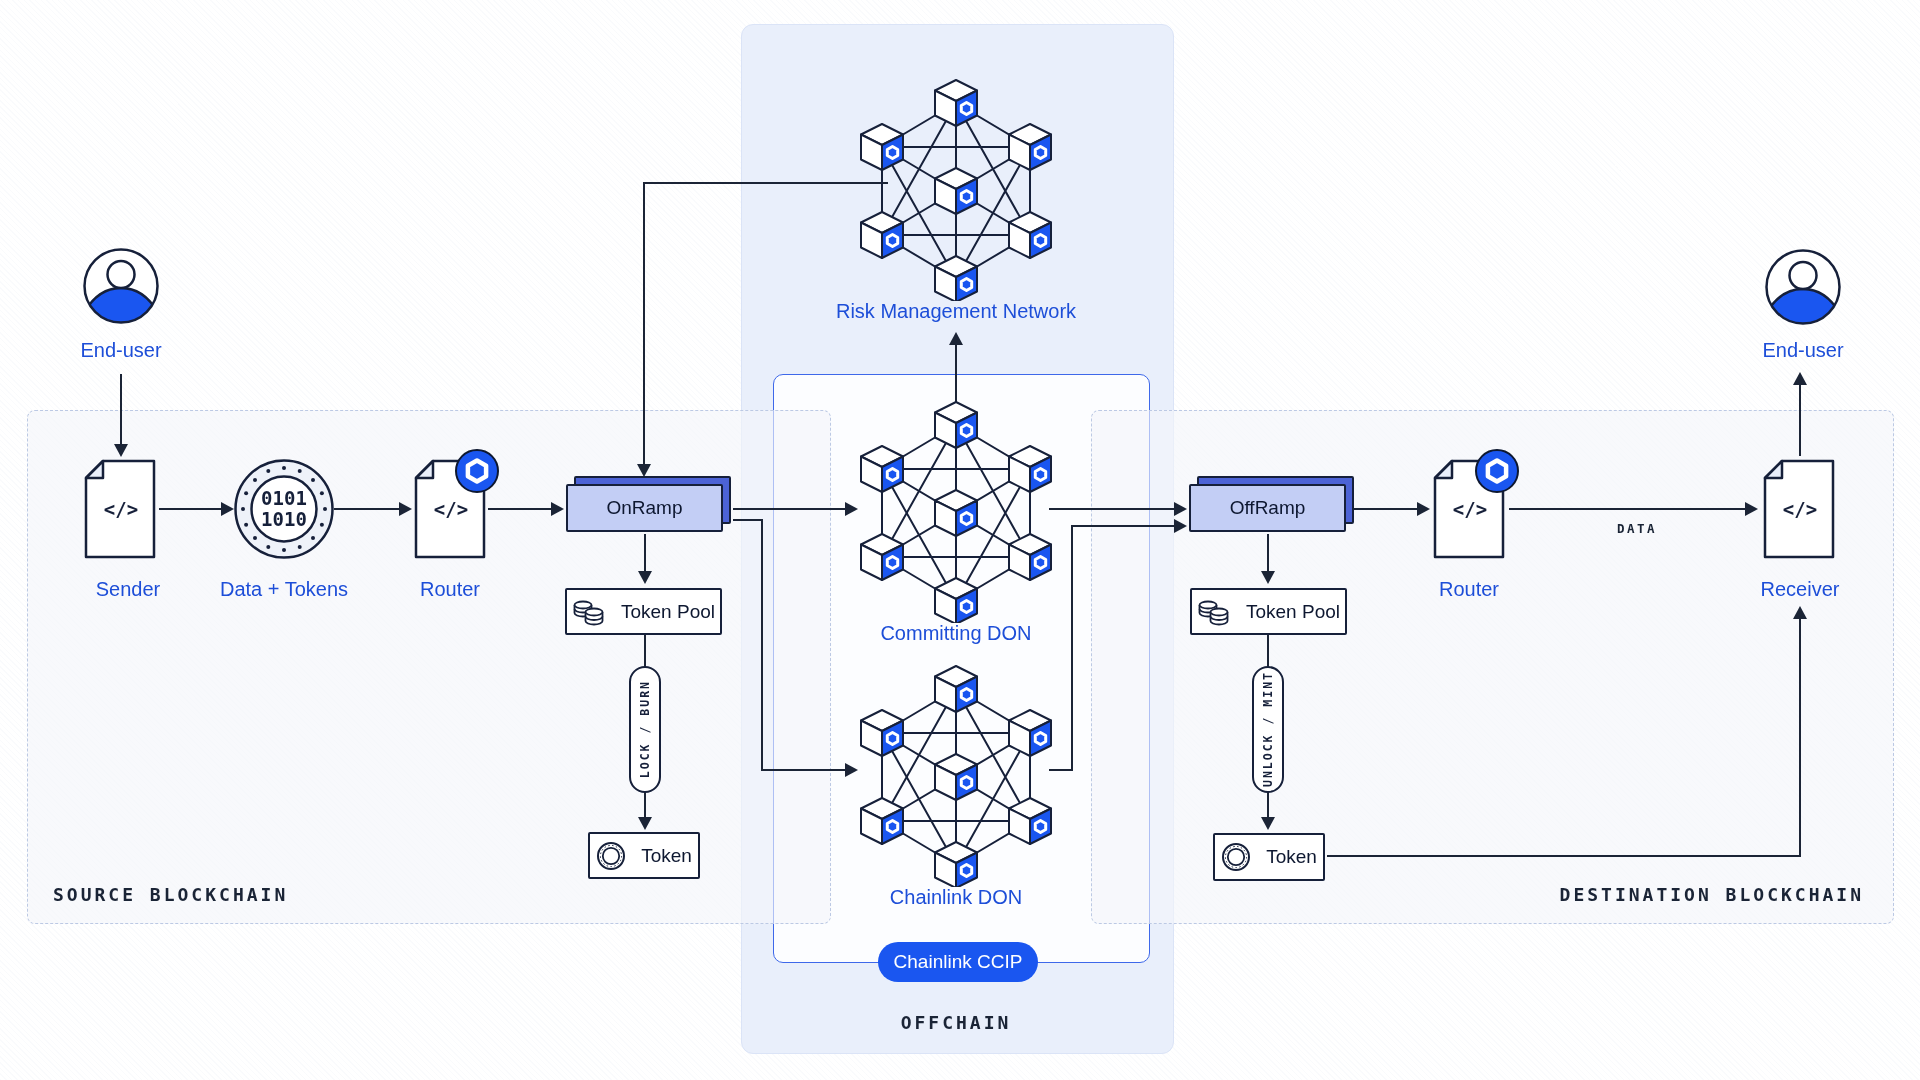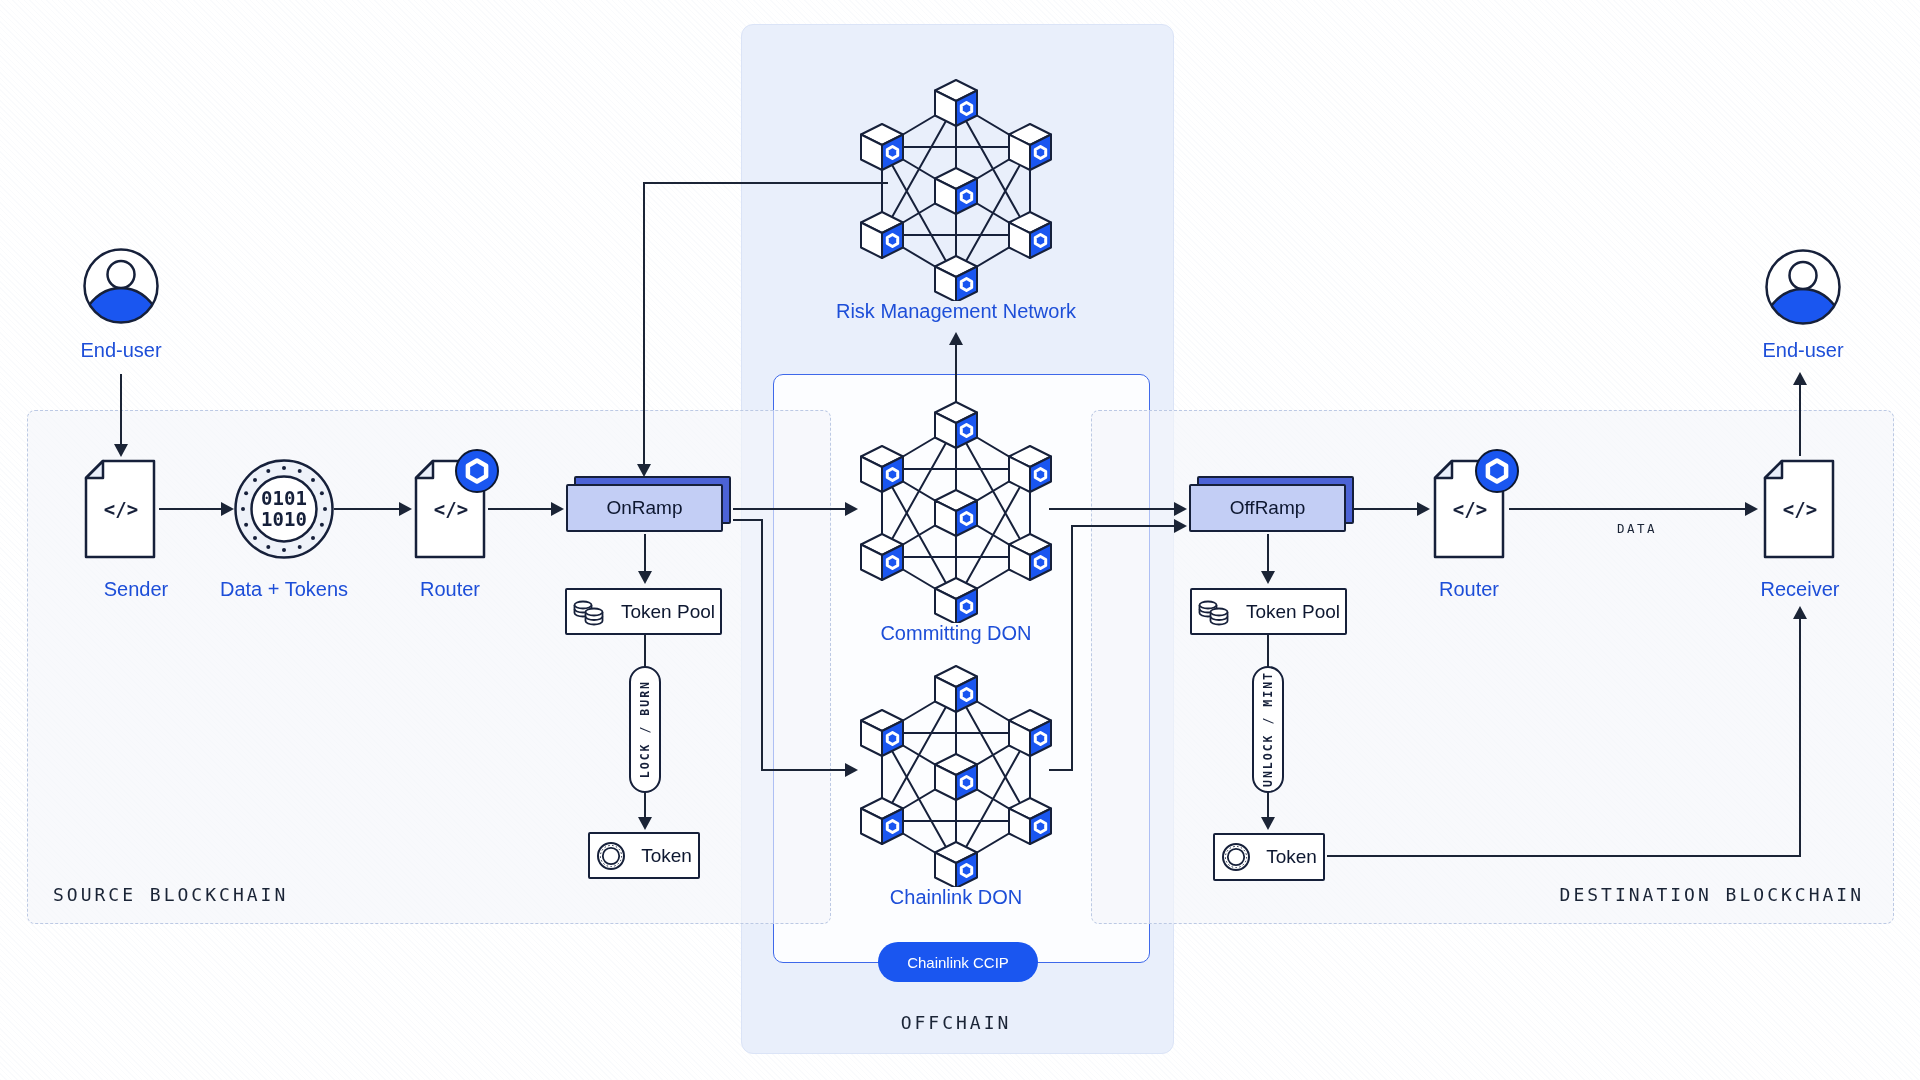--- a/index.html
+++ b/index.html
@@ -38,26 +38,26 @@
   .wbox{background:#ffffff;border:2px solid #16203a;border-radius:2px;box-sizing:border-box;display:flex;align-items:center;justify-content:center;gap:15px;font-size:19px;font-weight:500;color:#0d1730;z-index:5;}
   
   .pill{width:32px;height:127px;background:#ffffff;border:2px solid #16203a;border-radius:16px;box-sizing:border-box;display:flex;align-items:center;justify-content:center;z-index:5;}
   .pill span{
     writing-mode:vertical-rl;transform:rotate(180deg);
     font-family:"DejaVu Sans Mono", monospace;font-size:11.5px;font-weight:700;
     letter-spacing:2px;color:#16203a;white-space:nowrap;
   }
   
   .lbl{font-size:20px;font-weight:500;color:#1d4ed8;text-align:center;z-index:6;}
-  .mono{font-family:"DejaVu Sans Mono", monospace;font-weight:400;color:#1a2436;z-index:6;}
+  .mono{font-family:"DejaVu Sans Mono", monospace;font-weight:700;color:#1a2436;z-index:6;}
   .panel-tag{font-size:18px;letter-spacing:3px;}
   .data-tag{font-size:12.5px;letter-spacing:2.5px;text-align:center;}
   .ccip-pill{
     left:878px;top:942px;width:160px;height:40px;border-radius:20px;background:#1a56f0;
-    display:flex;align-items:center;justify-content:center;color:#ffffff;font-size:15px;font-weight:500;z-index:6;
+    display:flex;align-items:center;justify-content:center;color:#ffffff;font-size:19px;font-weight:500;z-index:6;
   }
 </style>
 </head>
 <body>
 
 <svg width="0" height="0" style="position:absolute">
   <defs>
     <g id="cube">
       <path d="M22,1 L43,11.5 L22,22 L1,11.5 Z" fill="#ffffff" stroke="#16203a" stroke-width="2" stroke-linejoin="round"></path>
       <path d="M1,11.5 L22,22 L22,47 L1,36.5 Z" fill="#ffffff" stroke="#16203a" stroke-width="2" stroke-linejoin="round"></path>
@@ -177,21 +177,21 @@
 
 <svg class="abs node" style="left:82px;top:247px" width="78" height="78">
     <use href="#avatar"></use>
   </svg>
 <div class="abs lbl" style="left:41px;top:339px;width:160px">End-user</div>
 
 <svg class="abs node" style="left:83px;top:458px" width="74" height="102">
   <use href="#doc"></use>
   <text x="38" y="58" text-anchor="middle" font-family="DejaVu Sans Mono, monospace" font-size="19" font-weight="bold" fill="#16203a">&lt;/&gt;</text>
 </svg>
-<div class="abs lbl" style="left:56px;top:578px;width:160px">Sender</div>
+<div class="abs lbl" style="left:48px;top:578px;width:160px">Sender</div>
 
 <svg class="abs node" style="left:232px;top:457px" width="104" height="104">
   <circle cx="52" cy="52" r="48.5" fill="#eef2f9" stroke="#16203a" stroke-width="2.5"></circle>
   <g fill="#16203a">
     <circle cx="93" cy="52" r="2"></circle>
       <circle cx="89.9" cy="67.7" r="2"></circle>
       <circle cx="81" cy="81" r="2"></circle>
       <circle cx="67.7" cy="89.9" r="2"></circle>
     <circle cx="52" cy="93" r="2"></circle>
       <circle cx="36.3" cy="89.9" r="2"></circle>

